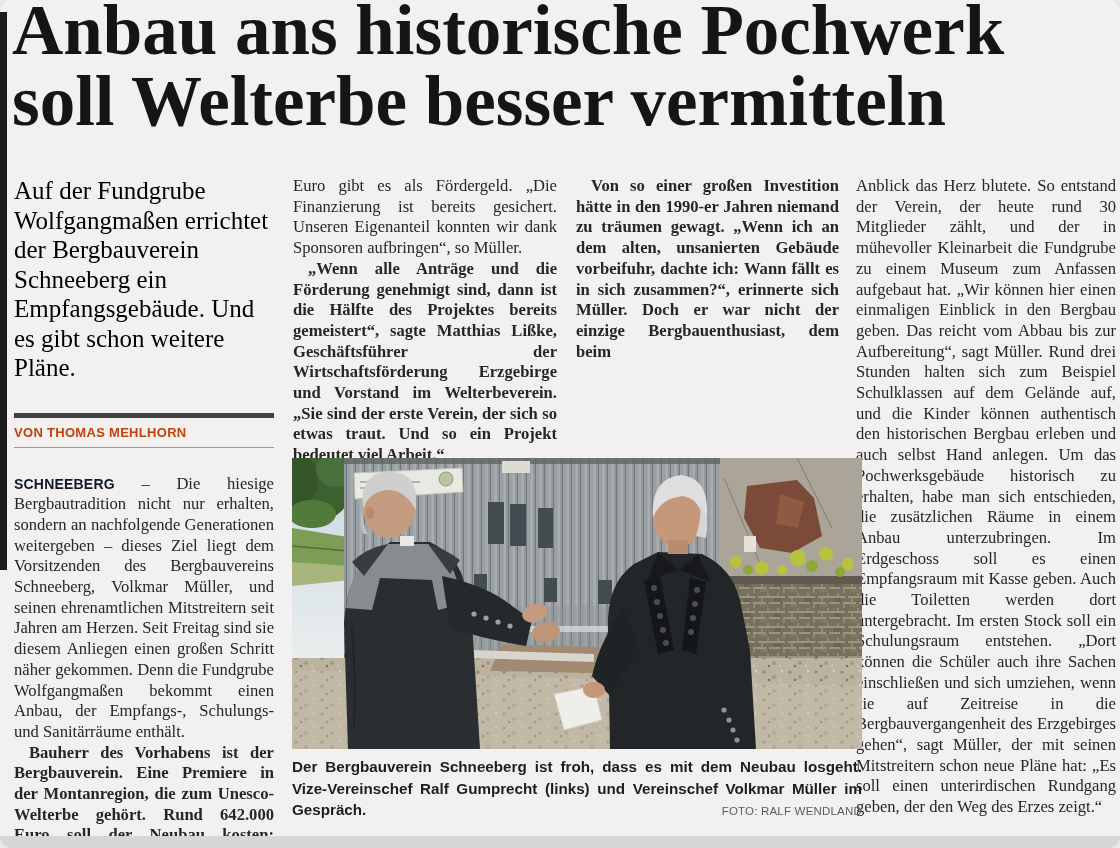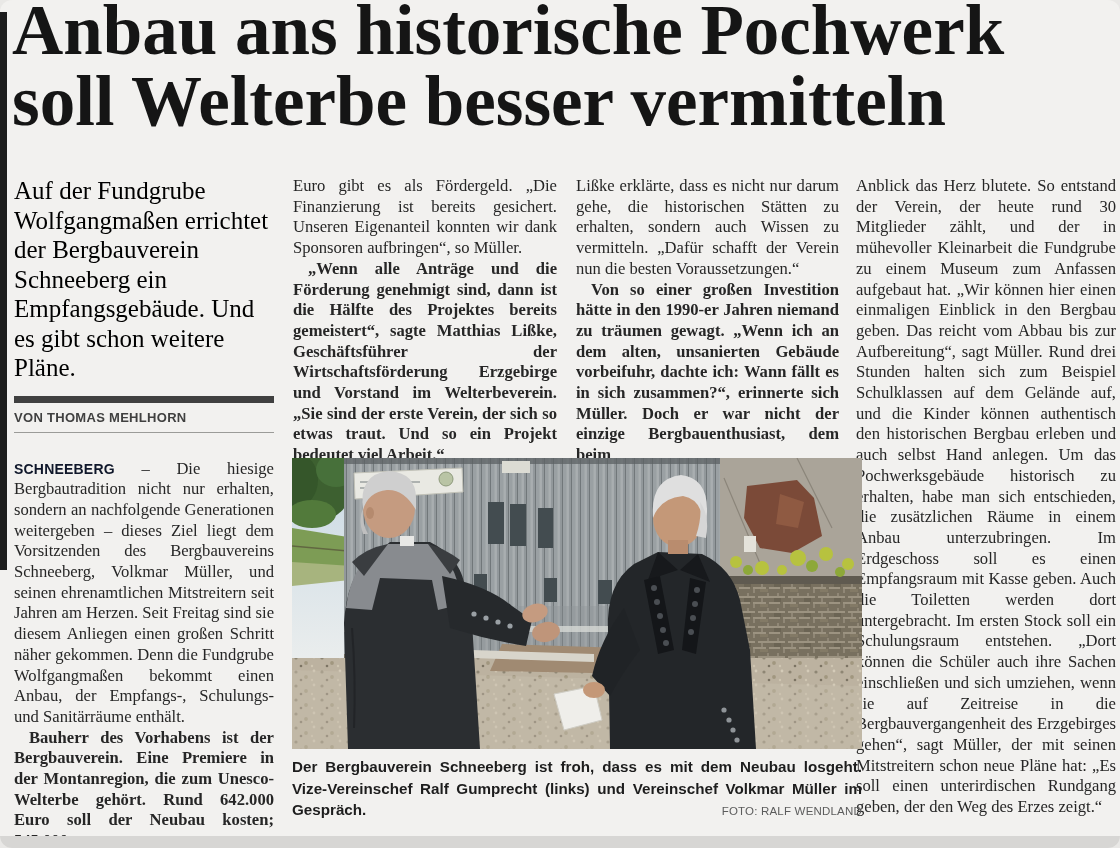--- a/index.html
+++ b/index.html
@@ -20,24 +20,24 @@
   .col{position:absolute;top:176px;}
   .col1{left:14px;width:260px;}
   .col2{left:293px;width:264px;}
   .col3{left:576px;width:263px;}
   .col4{left:856px;width:260px;}
 
   .lede{
     margin:0;font-size:25px;line-height:29.5px;color:#000000;text-align:left;
   }
   .byline-box{
-    margin-top:13px;border-top:7px solid #404040;border-bottom:1px solid #9b9b98;
+    margin-top:30px;border-top:5px solid #404040;border-bottom:1px solid #9b9b98;
     padding:7px 0 7px 0;
     font-family:"Liberation Sans",sans-serif;font-weight:700;font-size:13px;
-    letter-spacing:0.3px;color:#404040;
+    letter-spacing:0.3px;color:#c2410c;
   }
   .body-p{
     margin:0;font-size:16.6px;line-height:20.7px;color:#262626;
     text-align:justify;hyphens:auto;-webkit-hyphens:auto;
   }
   .body-p.first{margin-top:26px;}
   .body-p.indent{text-indent:15px;font-weight:bold;}
   .dateline{
     font-family:"Liberation Sans",sans-serif;font-weight:700;font-size:14px;
     letter-spacing:0.2px;color:#0f172a;
@@ -74,21 +74,20 @@
     <p class="body-p first"><span class="dateline">SCHNEEBERG</span><span> – Die hiesige Bergbautradition nicht nur erhalten, sondern an nachfolgende Generationen weitergeben – dieses Ziel liegt dem Vorsitzenden des Bergbauvereins Schneeberg, Volkmar Müller, und seinen ehrenamtlichen Mitstreitern seit Jahren am Herzen. Seit Freitag sind sie diesem Anliegen einen großen Schritt näher gekommen. Denn die Fundgrube Wolfgangmaßen bekommt einen Anbau, der Empfangs-, Schulungs- und Sanitärräume enthält.</span></p>
     <p class="body-p indent">Bauherr des Vorhabens ist der Bergbauverein. Eine Premiere in der Montanregion, die zum Unesco-Welterbe gehört. Rund 642.000 Euro soll der Neubau kosten; 545.000</p>
   </div>
 
   <div class="col col2">
     <p class="body-p">Euro gibt es als Fördergeld. „Die Finanzierung ist bereits gesichert. Unseren Eigenanteil konnten wir dank Sponsoren aufbringen“, so Müller.</p>
     <p class="body-p indent">„Wenn alle Anträge und die Förderung genehmigt sind, dann ist die Hälfte des Projektes bereits gemeistert“, sagte Matthias Lißke, Geschäftsführer der Wirtschaftsförderung Erzgebirge und Vorstand im Welterbeverein. „Sie sind der erste Verein, der sich so etwas traut. Und so ein Projekt bedeutet viel Arbeit.“</p>
   </div>
 
   <div class="col col3">
-    <p class="body-p">Lißke erklärte, dass es nicht nur darum gehe, die historischen Stätten zu erhalten, sondern auch Wissen zu vermitteln. „Dafür schafft der Verein nun die besten Voraussetzungen.“</p>
     <p class="body-p indent">Von so einer großen Investition hätte in den 1990-er Jahren niemand zu träumen gewagt. „Wenn ich an dem alten, unsanierten Gebäude vorbeifuhr, dachte ich: Wann fällt es in sich zusammen?“, erinnerte sich Müller. Doch er war nicht der einzige Bergbauenthusiast, dem beim</p>
   </div>
 
   <div class="col col4">
     <p class="body-p">Anblick das Herz blutete. So entstand der Verein, der heute rund 30 Mitglieder zählt, und der in mühevoller Kleinarbeit die Fundgrube zu einem Museum zum Anfassen aufgebaut hat. „Wir können hier einen einmaligen Einblick in den Bergbau geben. Das reicht vom Abbau bis zur Aufbereitung“, sagt Müller. Rund drei Stunden halten sich zum Beispiel Schulklassen auf dem Gelände auf, und die Kinder können authentisch den historischen Bergbau erleben und auch selbst Hand anlegen. Um das Pochwerksgebäude historisch zu erhalten, habe man sich entschieden, die zusätzlichen Räume in einem Anbau unterzubringen. Im Erdgeschoss soll es einen Empfangsraum mit Kasse geben. Auch die Toiletten werden dort untergebracht. Im ersten Stock soll ein Schulungsraum entstehen. „Dort können die Schüler auch ihre Sachen einschließen und sich umziehen, wenn sie auf Zeitreise in die Bergbauvergangenheit des Erzgebirges gehen“, sagt Müller, der mit seinen Mitstreitern schon neue Pläne hat: „Es soll einen unterirdischen Rundgang geben, der den Weg des Erzes zeigt.“</p>
   </div>
 
   <figure class="photo">
     <svg viewBox="0 0 570 291" preserveAspectRatio="none" role="img">
       <defs>

